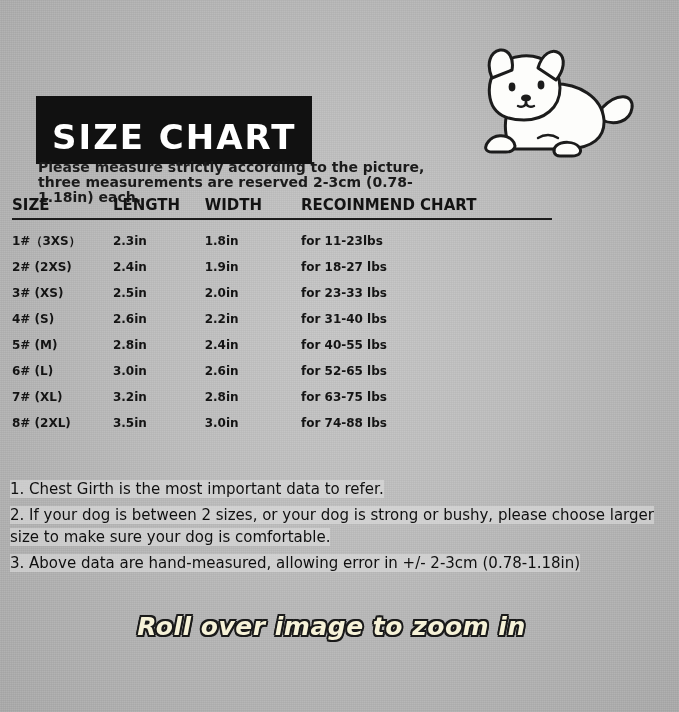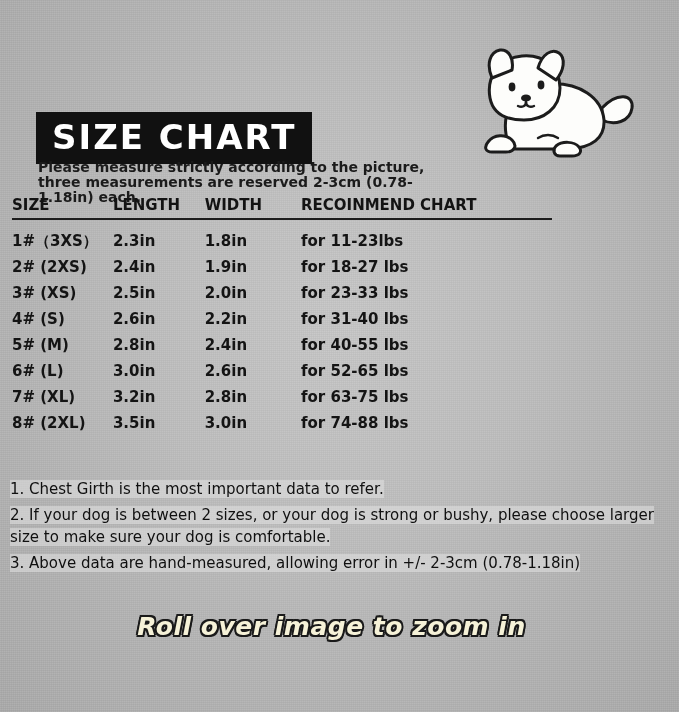--- a/index.html
+++ b/index.html
@@ -28,23 +28,23 @@
     background-image:
       repeating-linear-gradient(0deg, rgba(255,255,255,0.035) 0px, rgba(255,255,255,0.035) 1px, rgba(0,0,0,0.02) 1px, rgba(0,0,0,0.02) 2px),
       repeating-linear-gradient(90deg, rgba(255,255,255,0.03) 0px, rgba(255,255,255,0.03) 1px, rgba(0,0,0,0.018) 1px, rgba(0,0,0,0.018) 2px);
     pointer-events: none;
   }
 
   
   .title-bar {
     position: absolute;
     left: 36px;
-    top: 112px;
+    top: 96px;
     background: #111111;
-    padding: 6px 16px 8px 16px;
+    padding: 22px 16px 8px 16px;
   }
   .title-bar .title-text {
     color: #ffffff;
     font-family: "DejaVu Sans", sans-serif;
     font-weight: bold;
     font-size: 34px;
     letter-spacing: 2px;
     line-height: 38px;
     white-space: nowrap;
   }
@@ -80,21 +80,21 @@
   .rule {
     height: 2px;
     background: #1d1d1d;
     width: 540px;
     margin-bottom: 8px;
   }
   .row {
     display: flex;
     font-family: "DejaVu Sans", sans-serif;
     font-weight: bold;
-    font-size: 15px;
+    font-size: 12px;
     color: #141414;
     height: 26px;
     line-height: 26px;
   }
   .c-size   { width: 110px; }
   .c-length { width: 100px; }
   .c-width  { width: 105px; }
   .c-weight { width: 230px; }
   .head-row .c-size   { width: 110px; }
   .head-row .c-length { width: 100px; }

